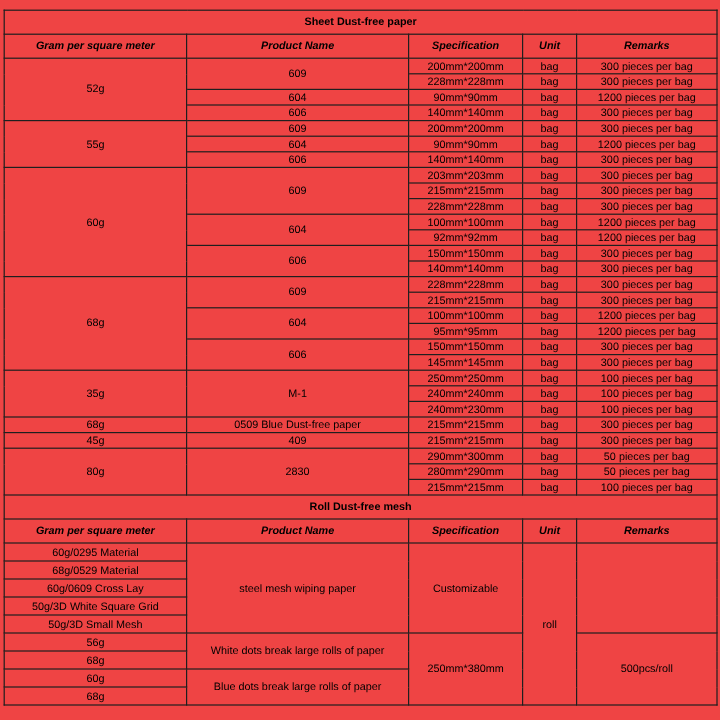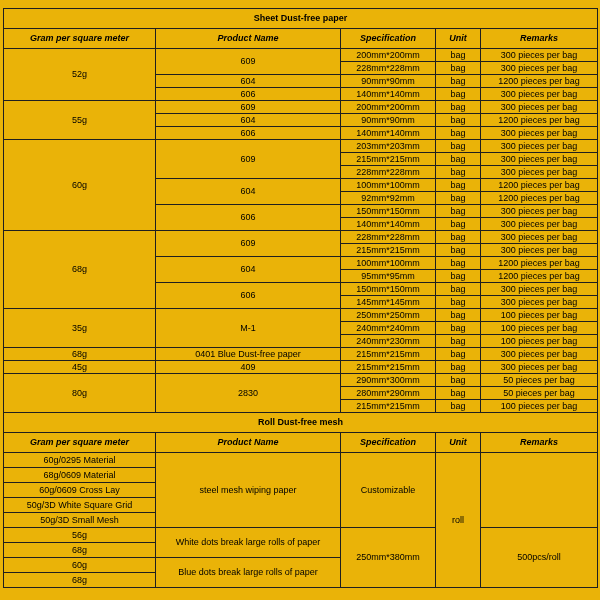--- a/index.html
+++ b/index.html
@@ -6,21 +6,21 @@
     margin: 0;
     padding: 0;
     background: #ffffff;
     font-family: "Liberation Sans", "DejaVu Sans", sans-serif;
   }
   .page {
     box-sizing: border-box;
     width: 600px;
     height: 600px;
     padding: 8px 3px 4px 3px;
-    background: #eab308;
+    background: #ef4444;
   }
   table.spec-table {
     width: 594px;
     border-collapse: collapse;
     table-layout: fixed;
   }
   table.spec-table td {
     border: 1px solid #1f1f1f;
     text-align: center;
     vertical-align: middle;
@@ -198,21 +198,21 @@
           <td>bag</td>
           <td>100 pieces per bag</td>
         </tr>
         <tr class="sheet-row">
           <td>240mm*230mm</td>
           <td>bag</td>
           <td>100 pieces per bag</td>
         </tr>
         <tr class="sheet-row">
           <td>68g</td>
-          <td>0401 Blue Dust-free paper</td>
+          <td>0509 Blue Dust-free paper</td>
           <td>215mm*215mm</td>
           <td>bag</td>
           <td>300 pieces per bag</td>
         </tr>
         <tr class="sheet-row">
           <td>45g</td>
           <td>409</td>
           <td>215mm*215mm</td>
           <td>bag</td>
           <td>300 pieces per bag</td>
@@ -245,21 +245,21 @@
           <td class="col-header">Remarks</td>
         </tr>
         <tr class="roll-row">
           <td>60g/0295 Material</td>
           <td rowspan="5">steel mesh wiping paper</td>
           <td rowspan="5">Customizable</td>
           <td rowspan="9">roll</td>
           <td rowspan="5"></td>
         </tr>
         <tr class="roll-row">
-          <td>68g/0609 Material</td>
+          <td>68g/0529 Material</td>
         </tr>
         <tr class="roll-row">
           <td>60g/0609 Cross Lay</td>
         </tr>
         <tr class="roll-row">
           <td>50g/3D White Square Grid</td>
         </tr>
         <tr class="roll-row">
           <td>50g/3D Small Mesh</td>
         </tr>

